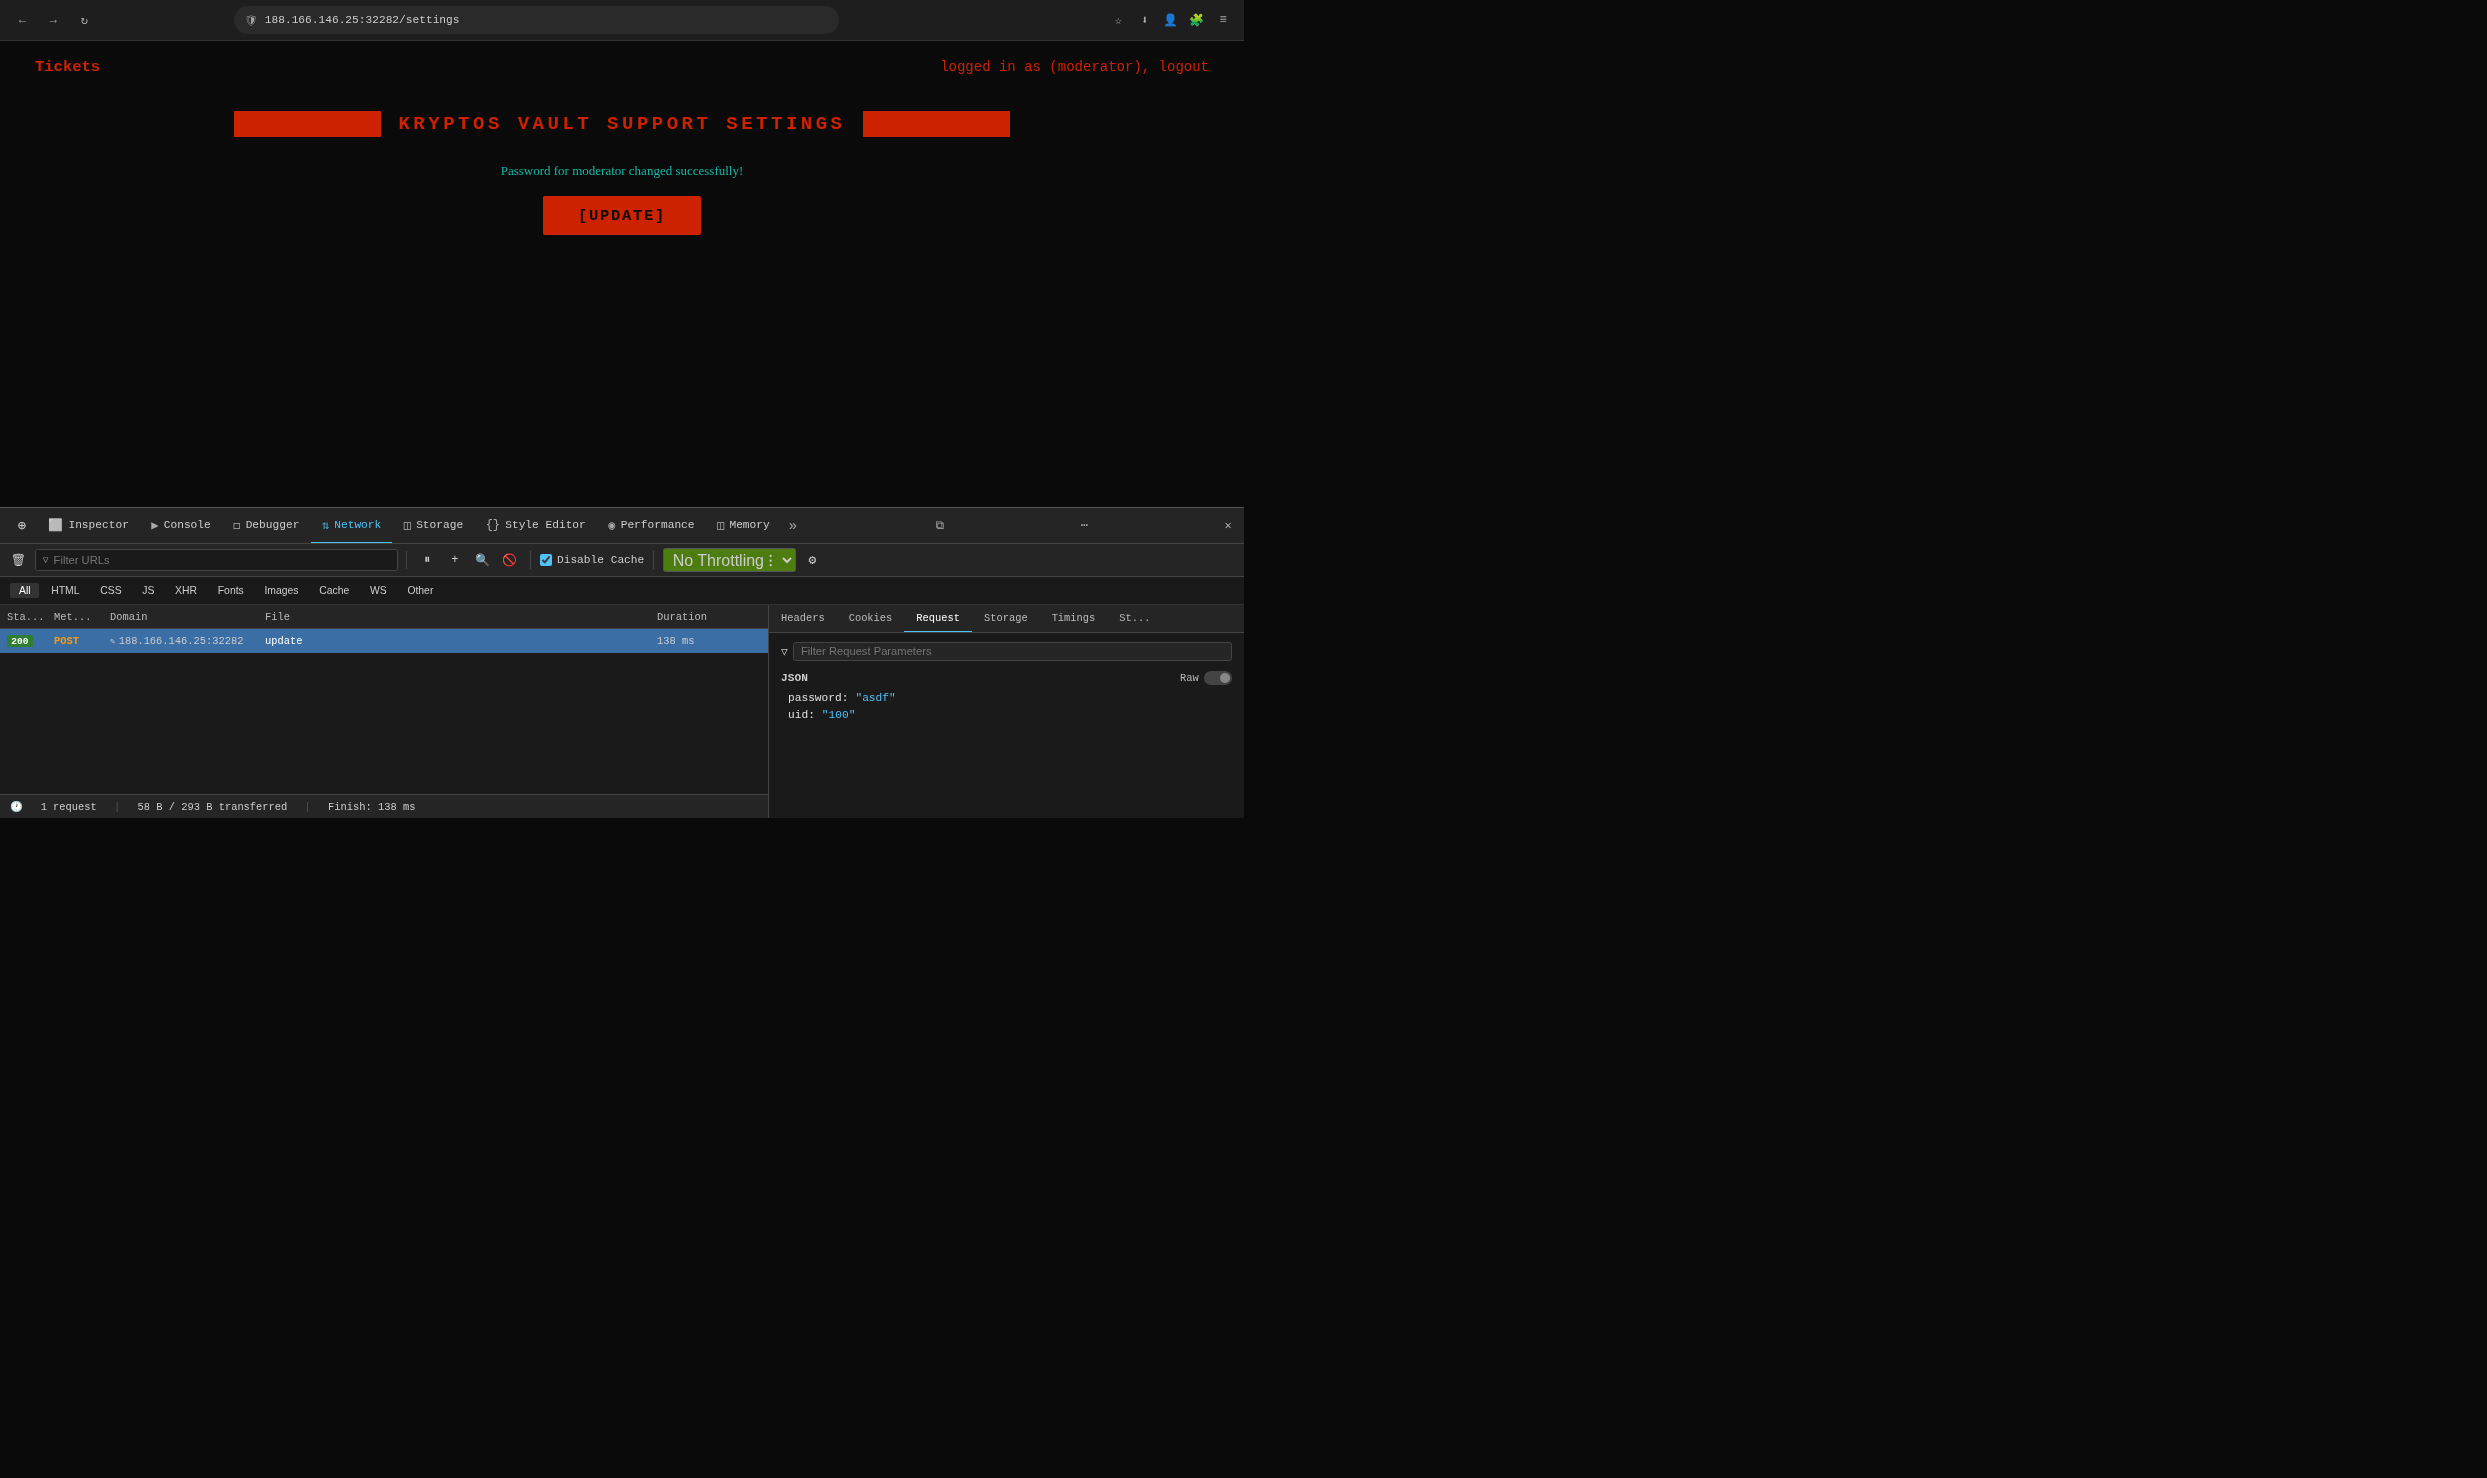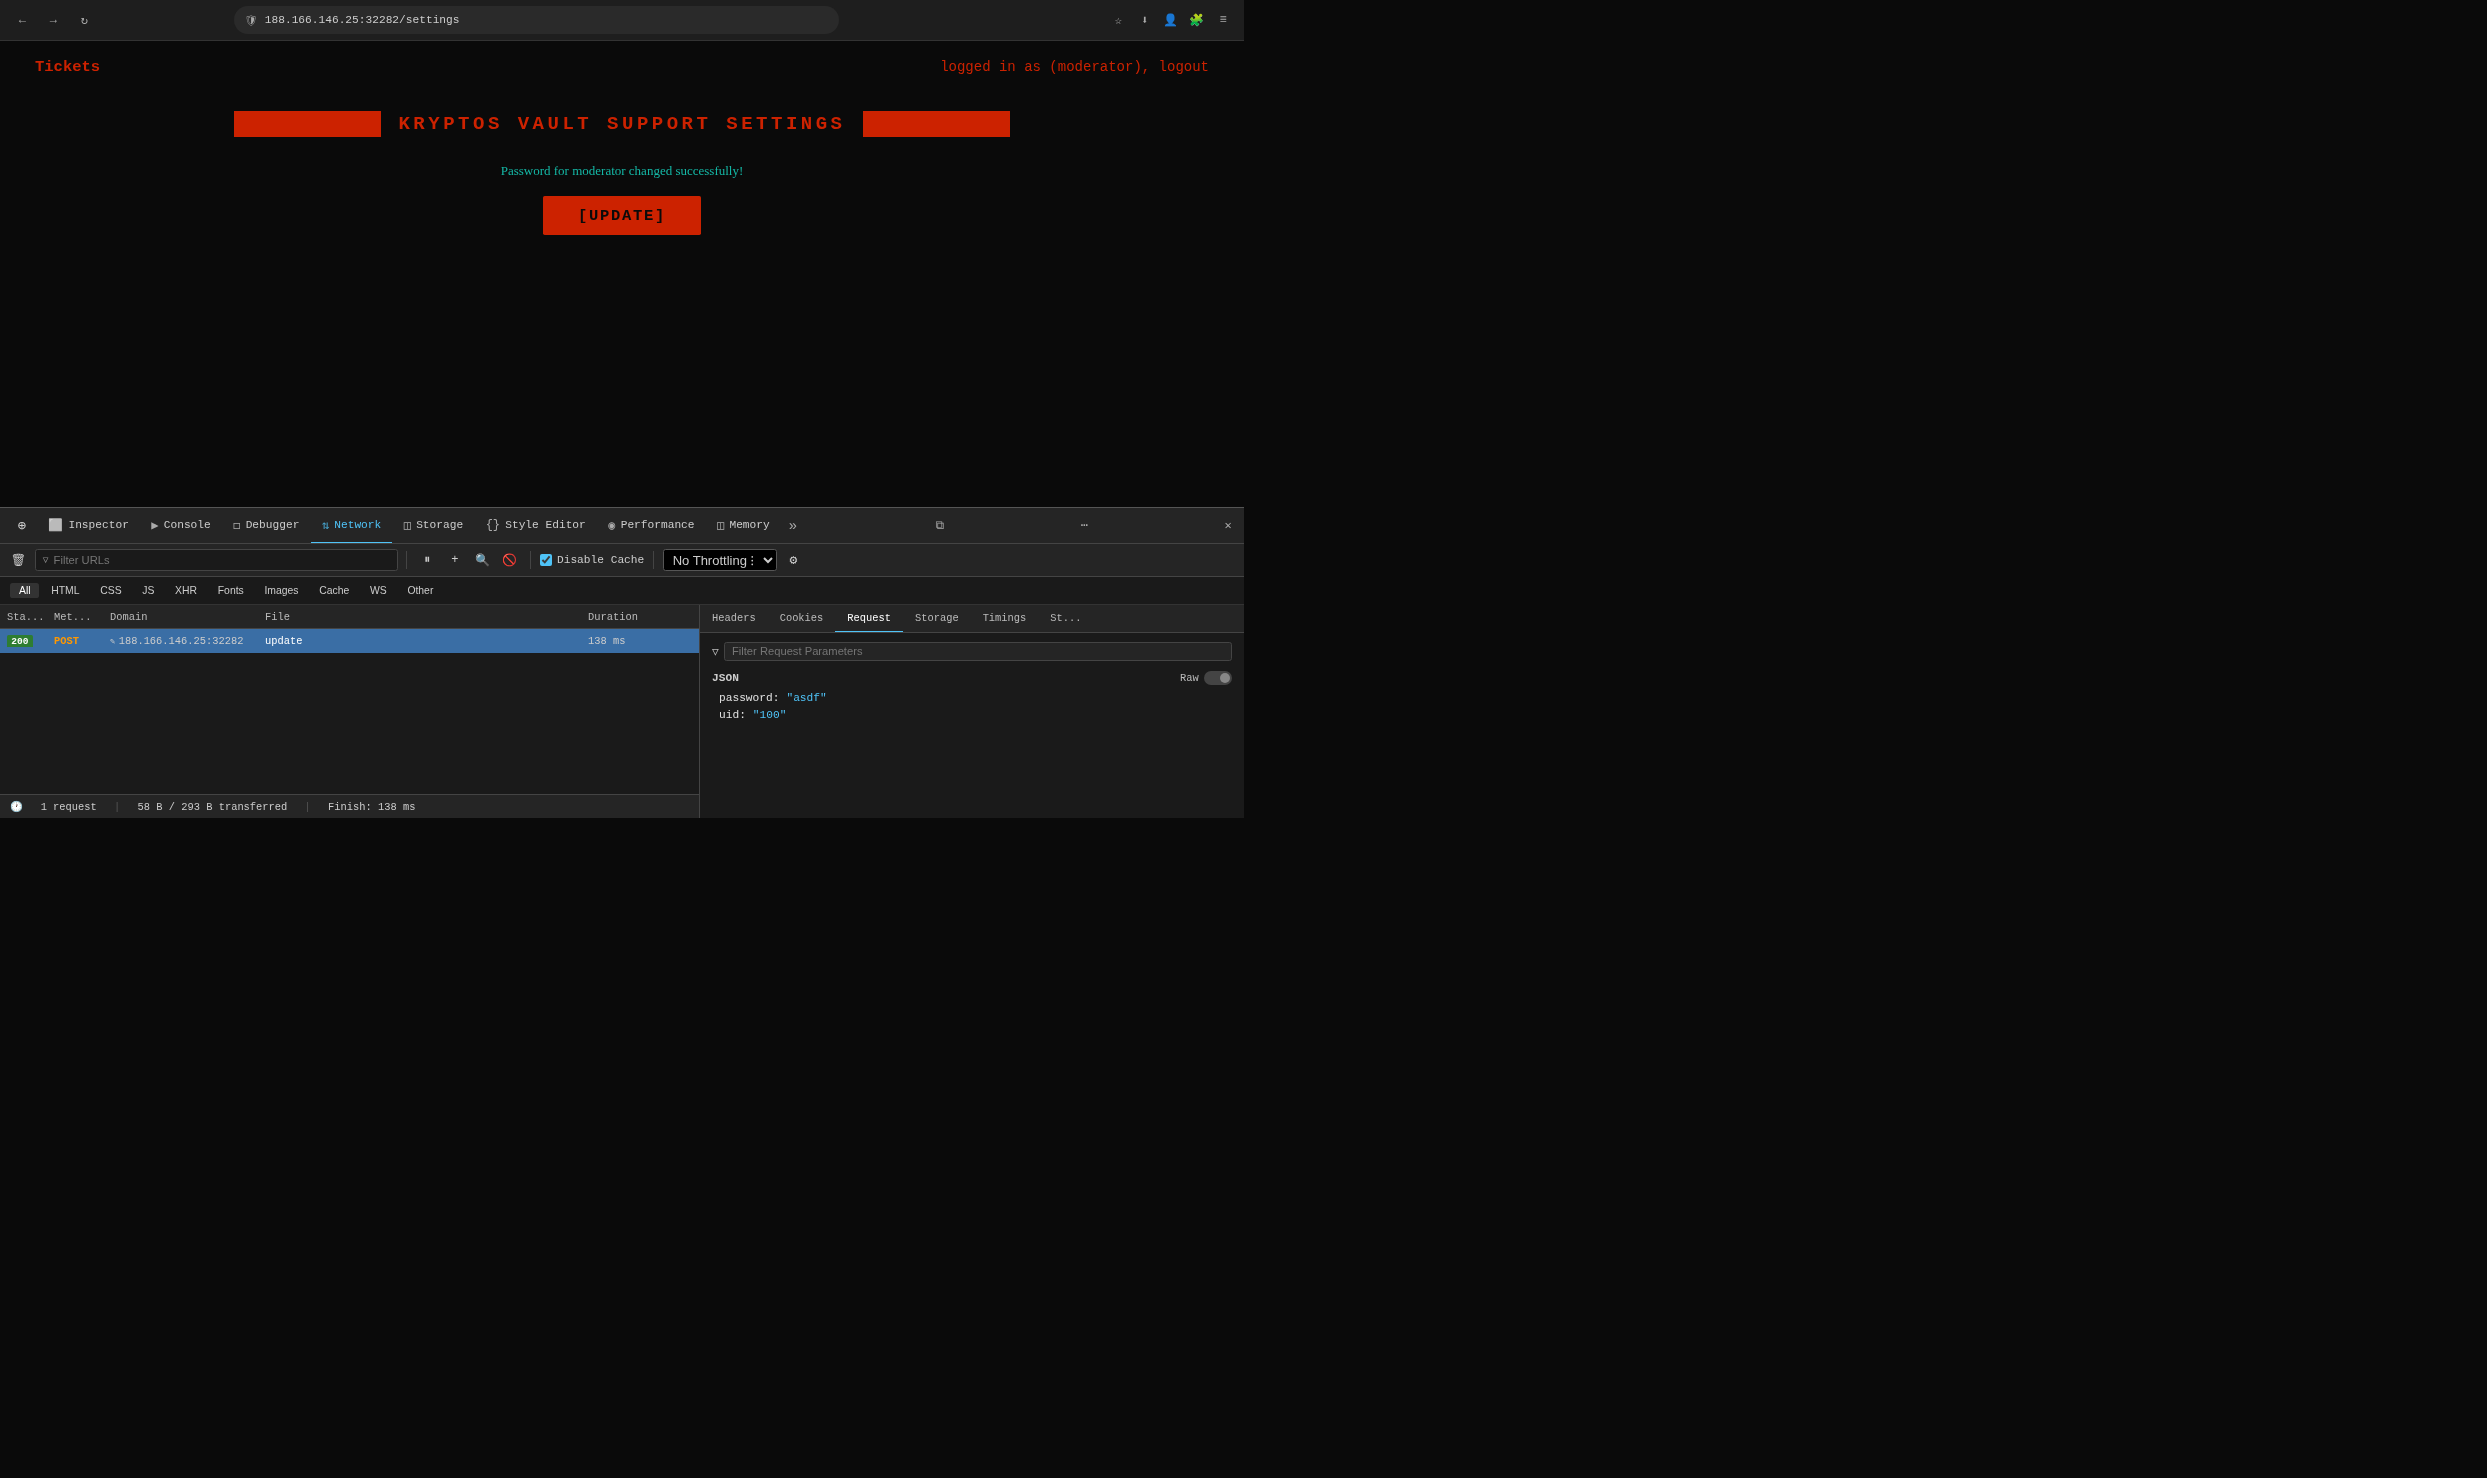--- a/index.html
+++ b/index.html
@@ -222,24 +222,24 @@
       gap: 5.2px;
       color: #ccc;
       font-size: 11.2px;
     }
     .dc-checkbox {
       width: 12px; height: 12px;
       accent-color: #4fc3f7;
       cursor: pointer;
     }
     .throttle-select {
-      background: #000000;
+      background: #4d7c0f;
       border: 0.9px solid #555;
       color: #ccc;
-      font-size: 13px;
+      font-size: 16px;
       padding: 1.7px 5.2px;
       border-radius: 2.6px;
       cursor: pointer;
     }
     .gear-btn {
       width: 22.5px; height: 22.5px;
       display: flex; align-items: center; justify-content: center;
       color: #ccc; cursor: pointer; font-size: 13px;
     }
 
@@ -267,21 +267,21 @@
     }
 
     .devtools-body {
       display: flex;
       flex: 1;
       overflow: hidden;
     }
 
     
     .network-list {
-      width: 700px;
+      width: 769px;
       flex-shrink: 0;
       display: flex;
       flex-direction: column;
       overflow: hidden;
       border-right: 0.9px solid #444;
     }
     .net-columns {
       display: flex;
       background: #252525;
       border-bottom: 0.9px solid #444;

